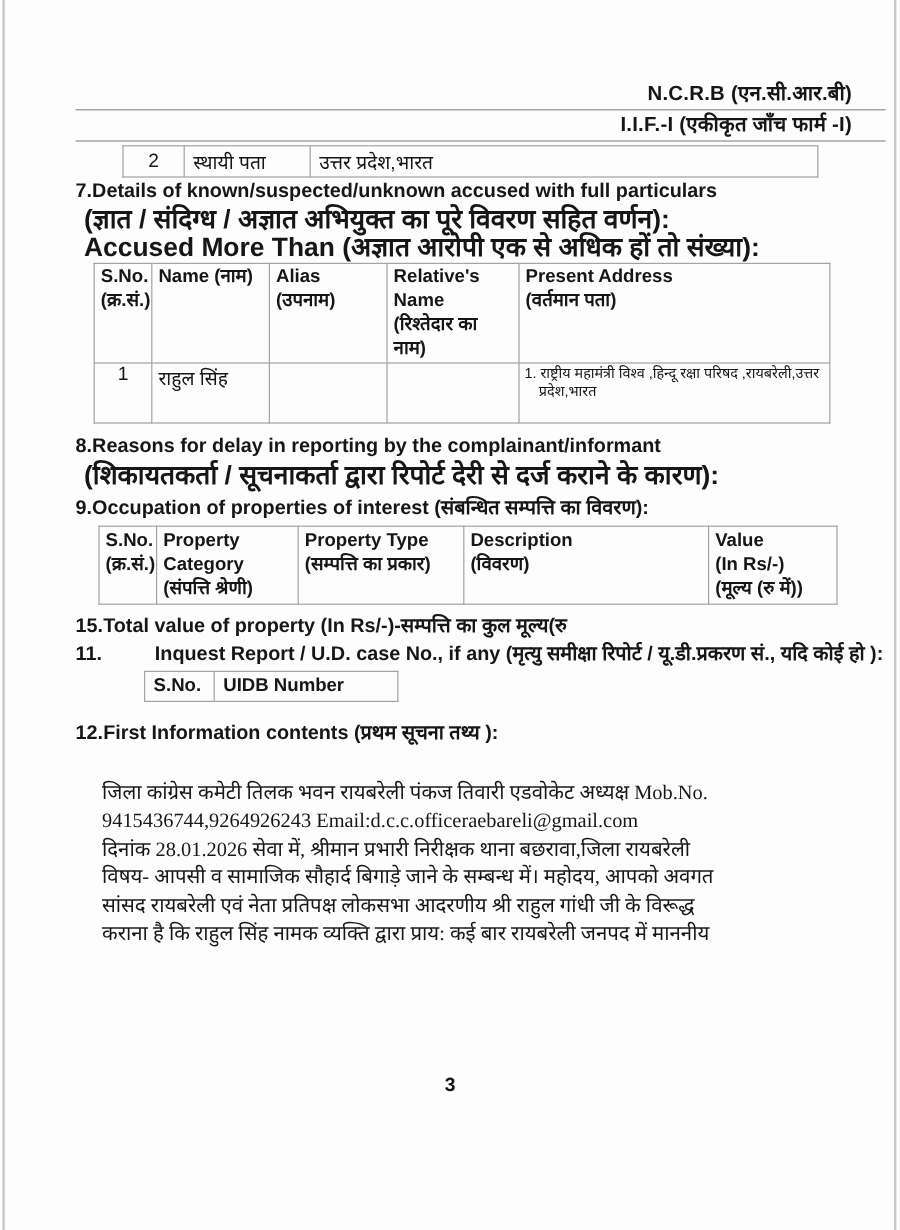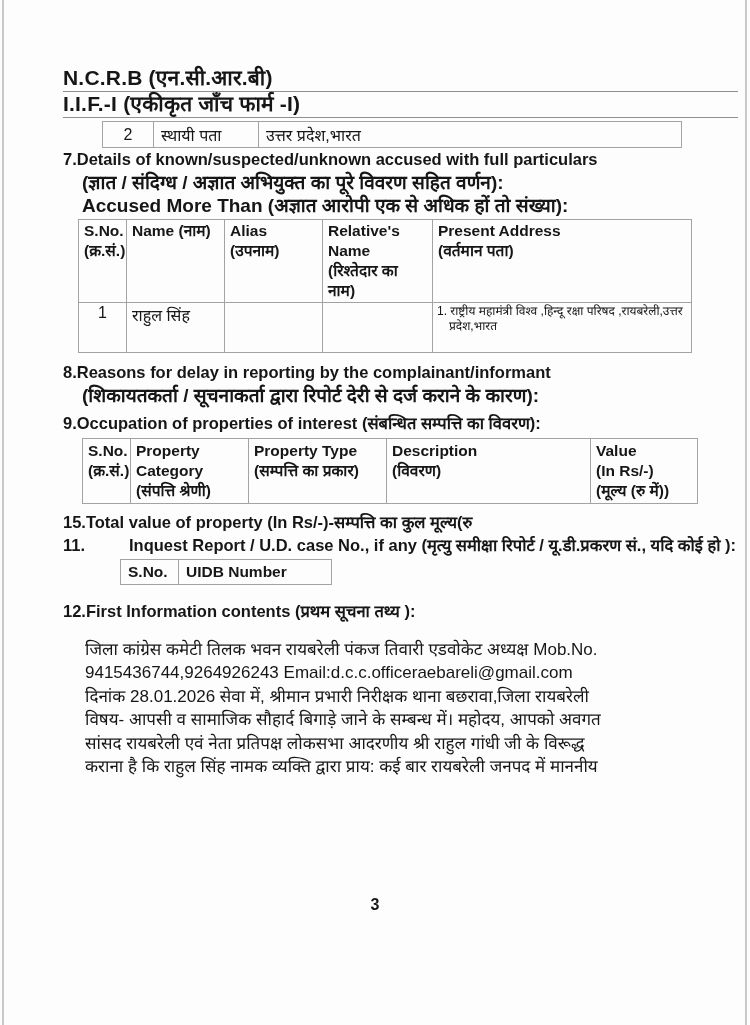--- a/index.html
+++ b/index.html
@@ -7,41 +7,41 @@
   .page {
     position:relative; width:750px; height:1025px; background:#fdfdfd;
     overflow:hidden; font-family:"Liberation Sans","DejaVu Sans",sans-serif;
     color:#161616;
   }
   .edge { position:absolute; top:0; height:100%; width:2px; background:#c9c9c9; }
   .edge-left { left:2px; }
   .edge-right { right:3px; }
   .doc { padding:66px 12px 0 63px; font-size:16px; }
 
-  .hdr-line { text-align:left; padding-right:28px; font-weight:bold; font-size:21px; line-height:24px; letter-spacing:.2px; }
+  .hdr-line { text-align:right; padding-right:28px; font-weight:bold; font-size:17px; line-height:24px; letter-spacing:.2px; }
   .hrule { border-top:1.5px solid #8f8f8f; margin-top:1px; }
 
   table { border-collapse:collapse; }
   td, th { border:1px solid #a3a3a3; }
 
   .addr-table { margin:3px 0 0 39px; width:580px; table-layout:fixed; }
   .addr-table td { height:26px; padding:0 7px; font-size:16px; vertical-align:middle; }
   .addr-table .c-sno { width:51px; text-align:center; }
   .addr-table .c-label { width:105px; }
 
   .fields { margin-top:62px; }
   .field { margin-left:25px; font-weight:bold; line-height:26px; font-size:16.5px; }
   .field .gap { display:inline-block; width:2px; }
   .field-mobile { margin-left:42px; }
   .field-mobile .val { font-weight:normal; margin-left:7px; }
 
   .sec { display:flex; font-weight:bold; line-height:23px; font-size:16.5px; }
   .secnum { flex:0 0 auto; }
   .sectitle { flex:1 1 auto; }
-  .sub { margin-left:19px; font-weight:bold; line-height:23px; font-size:19px; }
+  .sub { margin-left:7px; font-weight:bold; line-height:23px; font-size:22px; }
 
   .acc-table { margin:2px 0 0 15px; width:614px; table-layout:fixed; }
   .acc-table th { font-weight:bold; font-size:15.5px; line-height:20px; padding:1px 5px;
                   text-align:left; vertical-align:top; white-space:pre-line; height:44px; }
   .acc-table td { padding:1px 5px; vertical-align:top; height:50px; font-size:16px; }
   .acc-table .c1 { width:48px; }
   .acc-table .c2 { width:98px; }
   .acc-table .c3 { width:98px; }
   .acc-table .c4 { width:110px; }
   .acc-table td.c1 { text-align:center; }
@@ -59,21 +59,21 @@
   .prop-table .p4 { width:204px; }
 
   .sec10 { margin-top:7px; }
   .sec11 { margin-top:0;gap:44px; }
 
   .uidb-table { margin:2px 0 0 57px; width:212px; table-layout:fixed; }
   .uidb-table td { height:25px; padding:0 7px; font-weight:bold; font-size:15.5px; }
   .uidb-table .u1 { width:58px; }
 
   .sec12 { margin-top:15px; }
-  .para { margin:15px 0 0 22px; width:588px; font-size:17px; line-height:23.4px; font-weight:normal; }
+  .para { margin:26px 0 0 22px; width:588px; font-size:17px; line-height:23.4px; font-weight:normal;font-family:Liberation Serif, serif; }
 
   .pageno { position:absolute; left:0; right:0; top:896px; text-align:center; font-weight:bold; font-size:16px; }
 </style>
 </head>
 <body>
 
 <div class="page">
   <div class="edge edge-left"></div>
   <div class="edge edge-right"></div>
 

